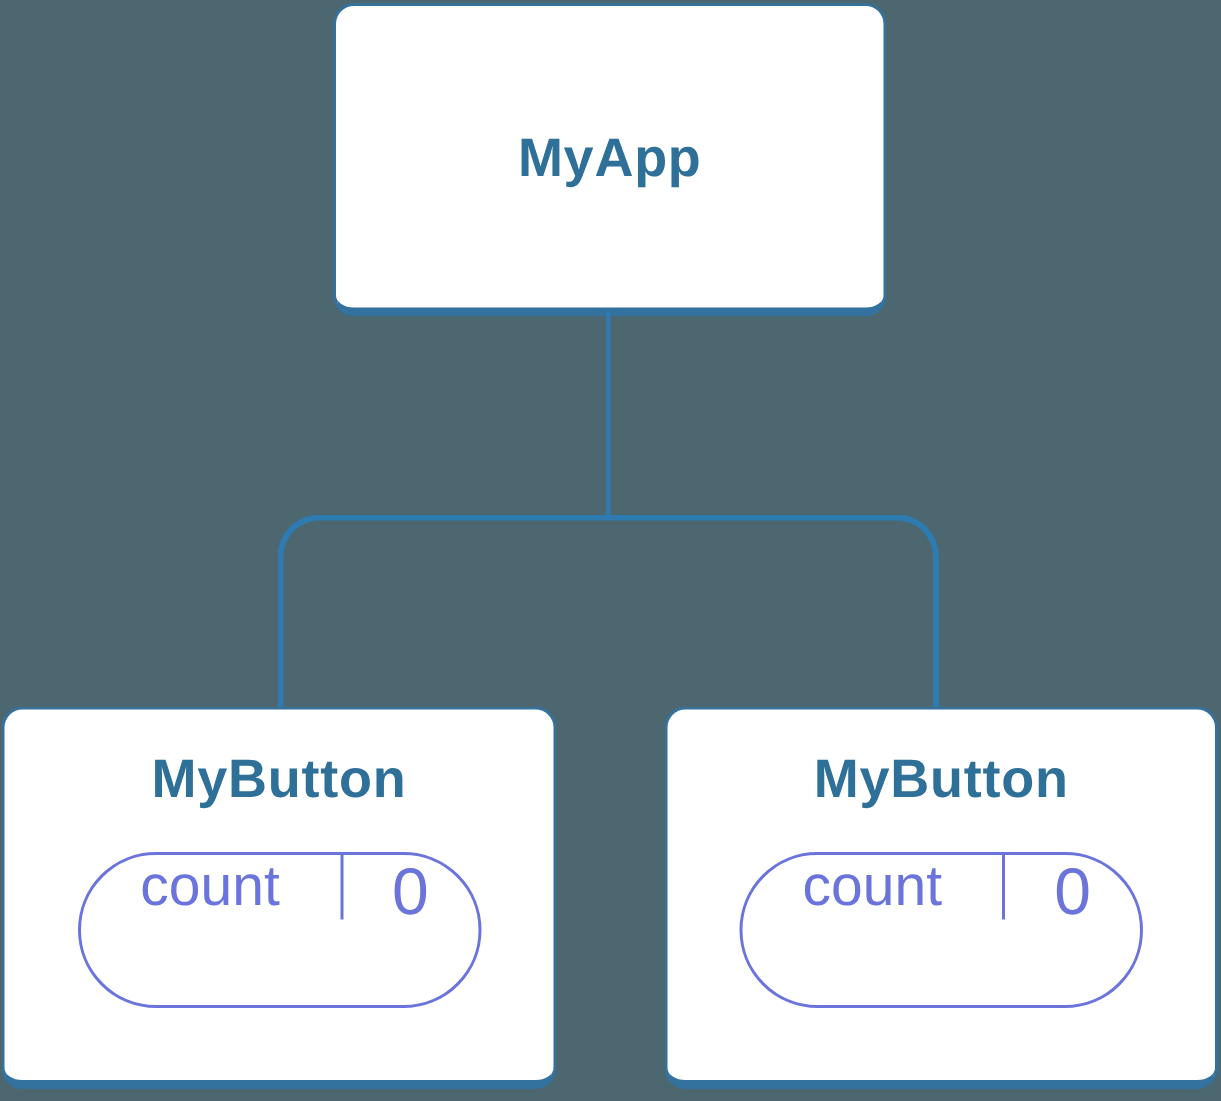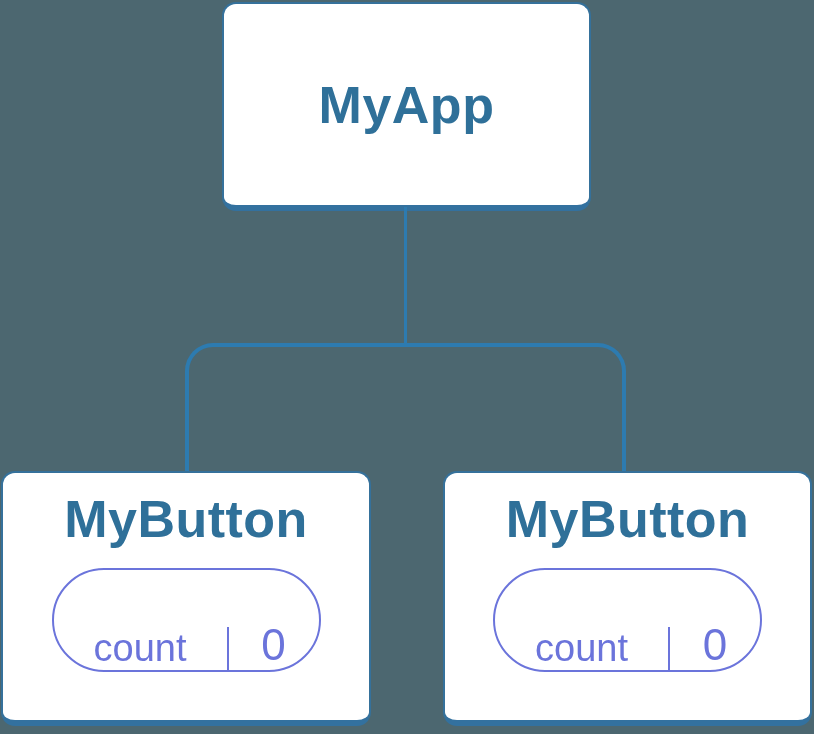--- a/index.html
+++ b/index.html
@@ -39,21 +39,21 @@
   }
   .card.child {
     top: 471px;
     width: 370px; height: 255px;
     padding-top: 22px;
   }
   .card.child.left  { left: 1px; }
   .card.child.right { left: 443px; width: 369px; }
   .component-title {
     color: var(--title);
-    font-size: 52px;
+    font-size: 36px;
     font-weight: 600;
     line-height: 48px;
     letter-spacing: 0.5px;
   }
   .stem {
     position: absolute;
     left: 404px; top: 207px;
     width: 3px; height: 138px;
     background: var(--connector);
   }
@@ -65,21 +65,21 @@
     border-bottom: none;
     border-radius: 28px 28px 0 0;
     background: transparent;
   }
   .pill {
     margin-top: 25px;
     width: 269px; height: 104px;
     border: 2px solid var(--state);
     border-radius: 52px;
     display: flex;
-    align-items: flex-end;
+    align-items: flex-start;
     color: var(--state);
   }
   .pill-name-cell {
     width: 175px;
     border-right: 2px solid var(--state);
     display: flex;
     align-items: center;
     justify-content: center;
     font-size: 38px;
   }

